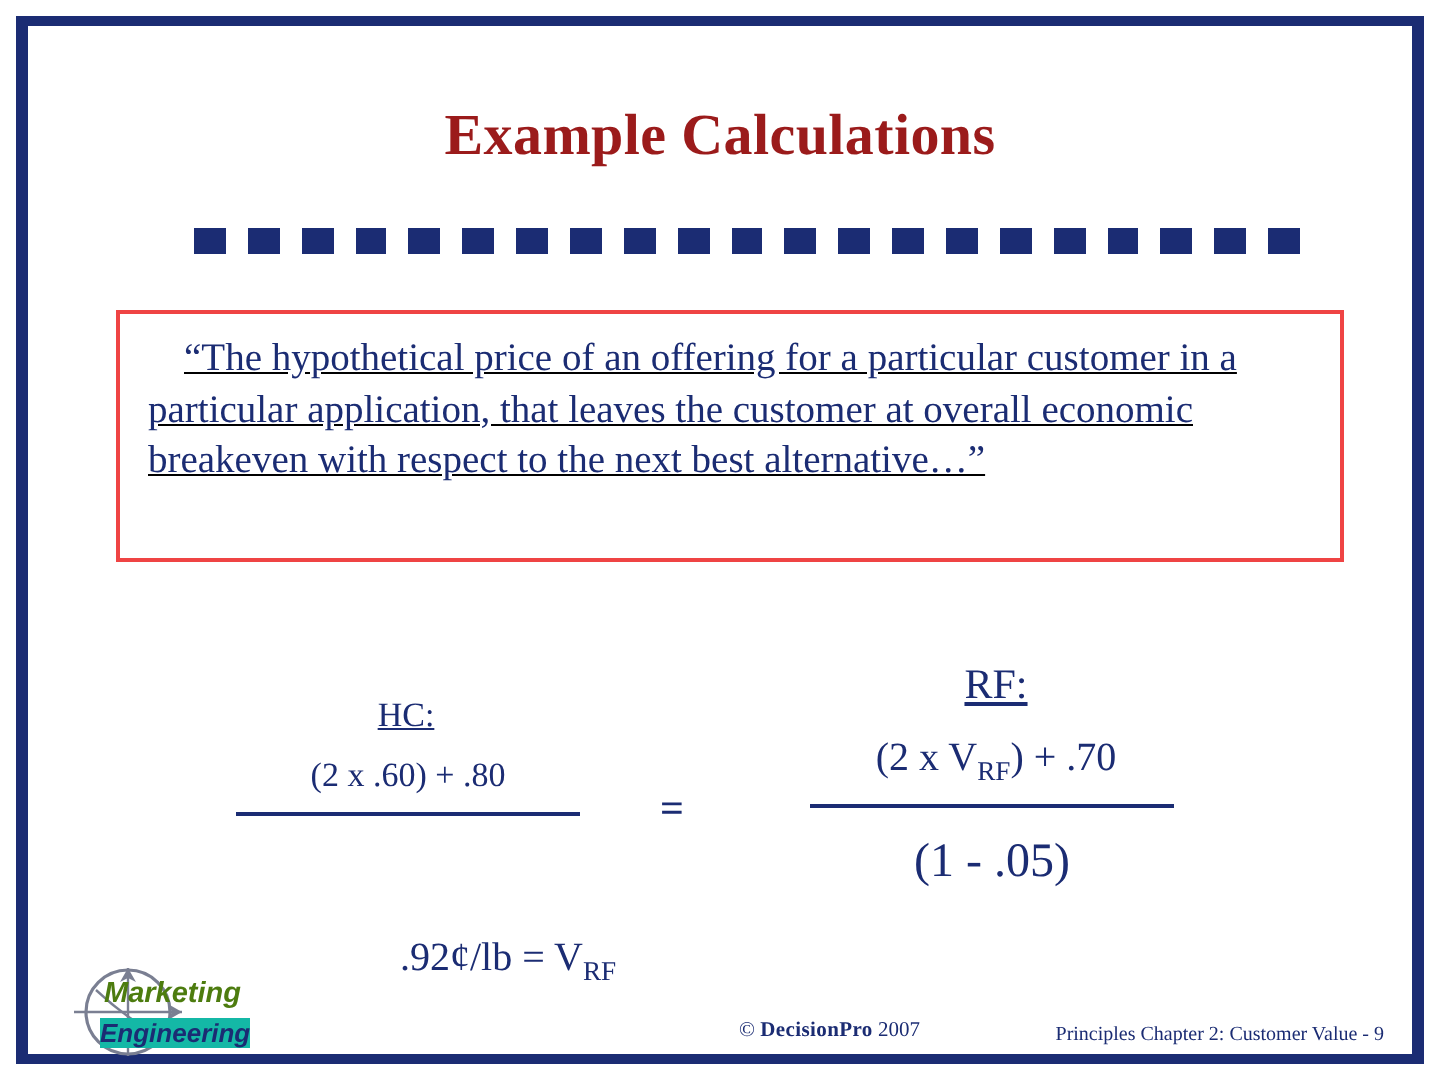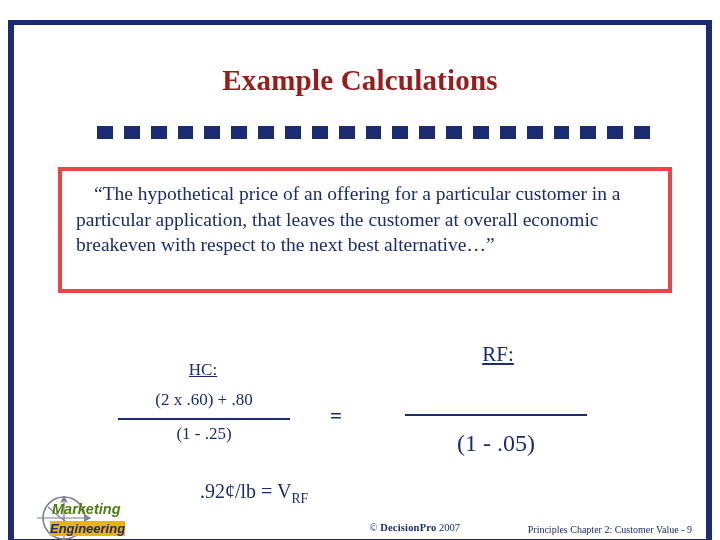--- a/index.html
+++ b/index.html
@@ -9,21 +9,21 @@
   body {
     width: 720px;
     height: 540px;
     background: #ffffff;
     font-family: "Liberation Serif", serif;
     overflow: hidden;
     position: relative;
   }
   .slide {
     position: absolute;
-    left: 0; top: 12px;
+    left: 0; top: 0;
     width: 720px;
     height: 528px;
     box-sizing: border-box;
   }
   
   .left-bar {
     position: absolute;
     left: 8px;
     top: 8px;
     width: 6px;
@@ -83,23 +83,24 @@
     height: 13px;
     background: #1b2c73;
   }
 
   .quote-box {
     position: absolute;
     left: 58px;
     top: 155px;
     width: 614px;
     height: 126px;
-    border: 4px solid #ef4444;
+    border: 2px solid #ef4444;
     box-sizing: border-box;
     padding: 10px 14px 0 14px;
+    text-decoration: underline;
   }
   .quote-text {
     font-size: 19.5px;
     line-height: 25.5px;
     color: #1b2c73;
     text-indent: 18px;
   }
 
   
   .eq-area {
@@ -247,21 +248,21 @@
   }
   .logo-word2 {
     position: absolute;
     left: 26px;
     top: 29px;
     font-size: 13px;
     font-weight: bold;
     font-style: italic;
     color: #1b2c73;
     font-family: "Liberation Sans", sans-serif;
-    background: #eab308;
+    background: #14b8a6;
   }
 </style>
 </head>
 <body>
 
 <div class="slide">
 
   <div class="top-bar"></div>
   <div class="left-bar"></div>
   <div class="right-bar"></div>
@@ -295,25 +296,25 @@
 
   <div class="quote-box">
     <div class="quote-text">“The hypothetical price of an offering for a particular customer in a particular application, that leaves the customer at overall economic breakeven with respect to the next best alternative…”</div>
   </div>
 
   <div class="eq-area">
 
     <div class="hc-label">HC:</div>
     <div class="hc-num">(2 x .60) + .80</div>
     <div class="hc-rule"></div>
-    <div class="hc-den">(1 - .25)</div>
 
     <div class="equals">=</div>
 
     <div class="rf-label">RF:</div>
+    <div class="rf-num"><span>(2 x V</span><sub>RF</sub><span>) + .70</span></div>
     <div class="rf-rule"></div>
     <div class="rf-den">(1 - .05)</div>
 
     <div class="result"><span>.92¢/lb = V</span><sub>RF</sub></div>
   </div>
 
   <div class="logo">
     <svg width="152" height="52" viewBox="0 0 152 52">
       <circle cx="40" cy="26" r="21" fill="none" stroke="#7a7f92" stroke-width="1.6"></circle>
       <path d="M13 26 H67" stroke="#7a7f92" stroke-width="1.2"></path>

